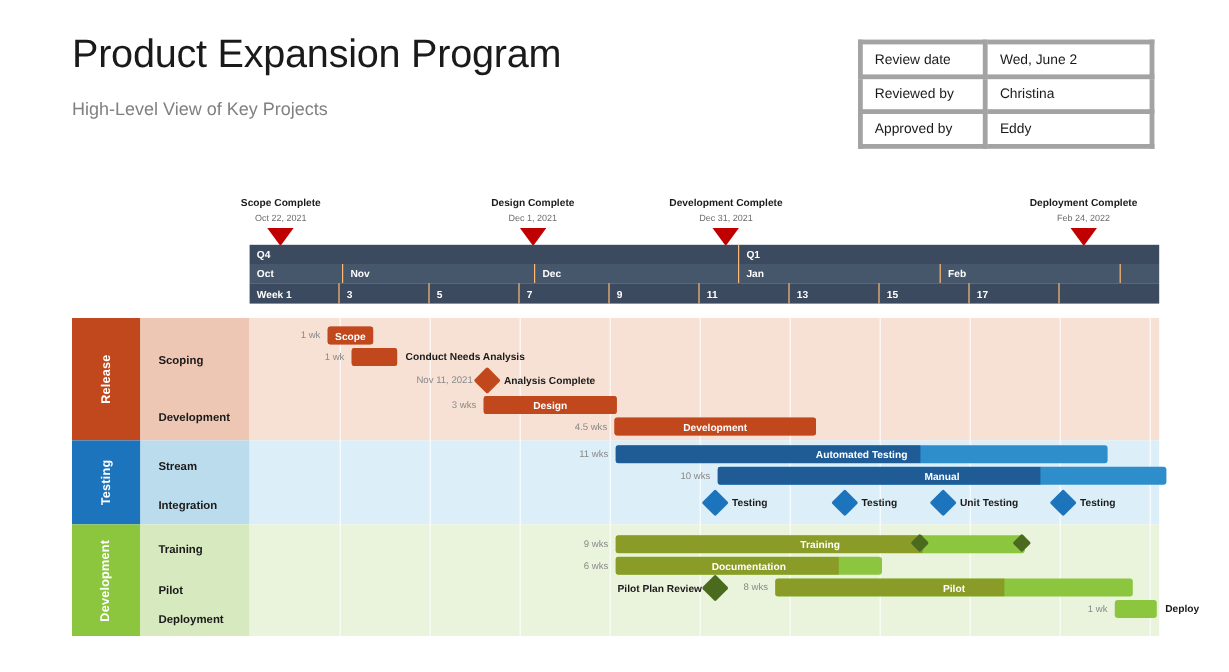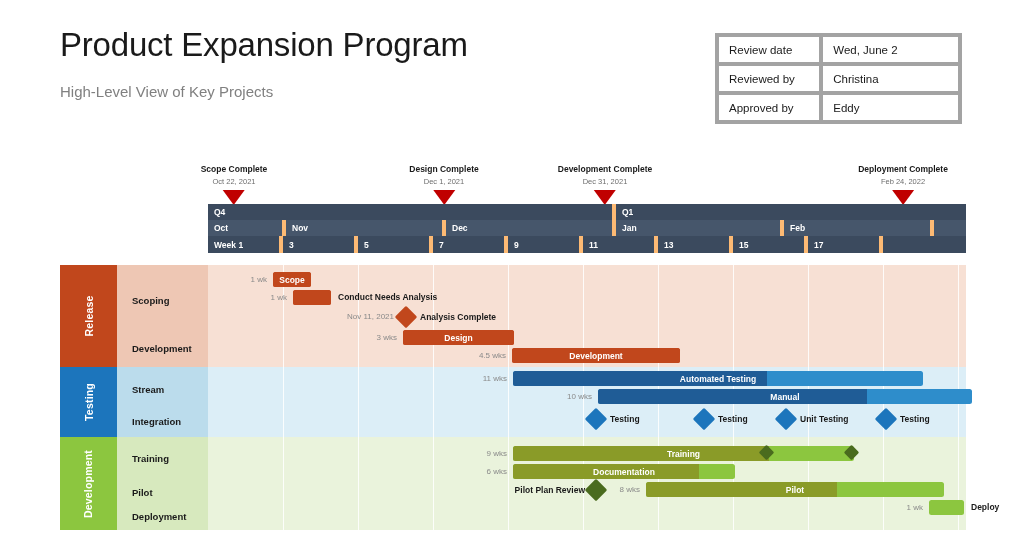--- a/index.html
+++ b/index.html
@@ -45,21 +45,21 @@
     border-top:15px solid #C00000;
   }
 
   
   .tl{position:absolute;left:208px;top:204px;width:758px;}
   .tl-row{position:relative;height:16px;background:#3B4A5E;}
   .tl-row.r2{background:#46566B;}
   .tl-row.r3{background:#3B4A5E;height:17px;}
   .tl-cell{
     position:absolute;top:0;height:100%;
-    box-sizing:border-box;border-right:4px solid #fdba74;
+    box-sizing:border-box;border-right:1px solid #fdba74;
     color:#ffffff;font-size:8.5px;font-weight:700;
     display:flex;align-items:center;padding-left:6px;white-space:nowrap;
   }
   .tl-cell.last{border-right:none;}
 
   
   .band{position:absolute;left:60px;width:906px;}
   .band-tab{
     position:absolute;left:0;top:0;width:57px;height:100%;
     display:flex;align-items:center;justify-content:center;

